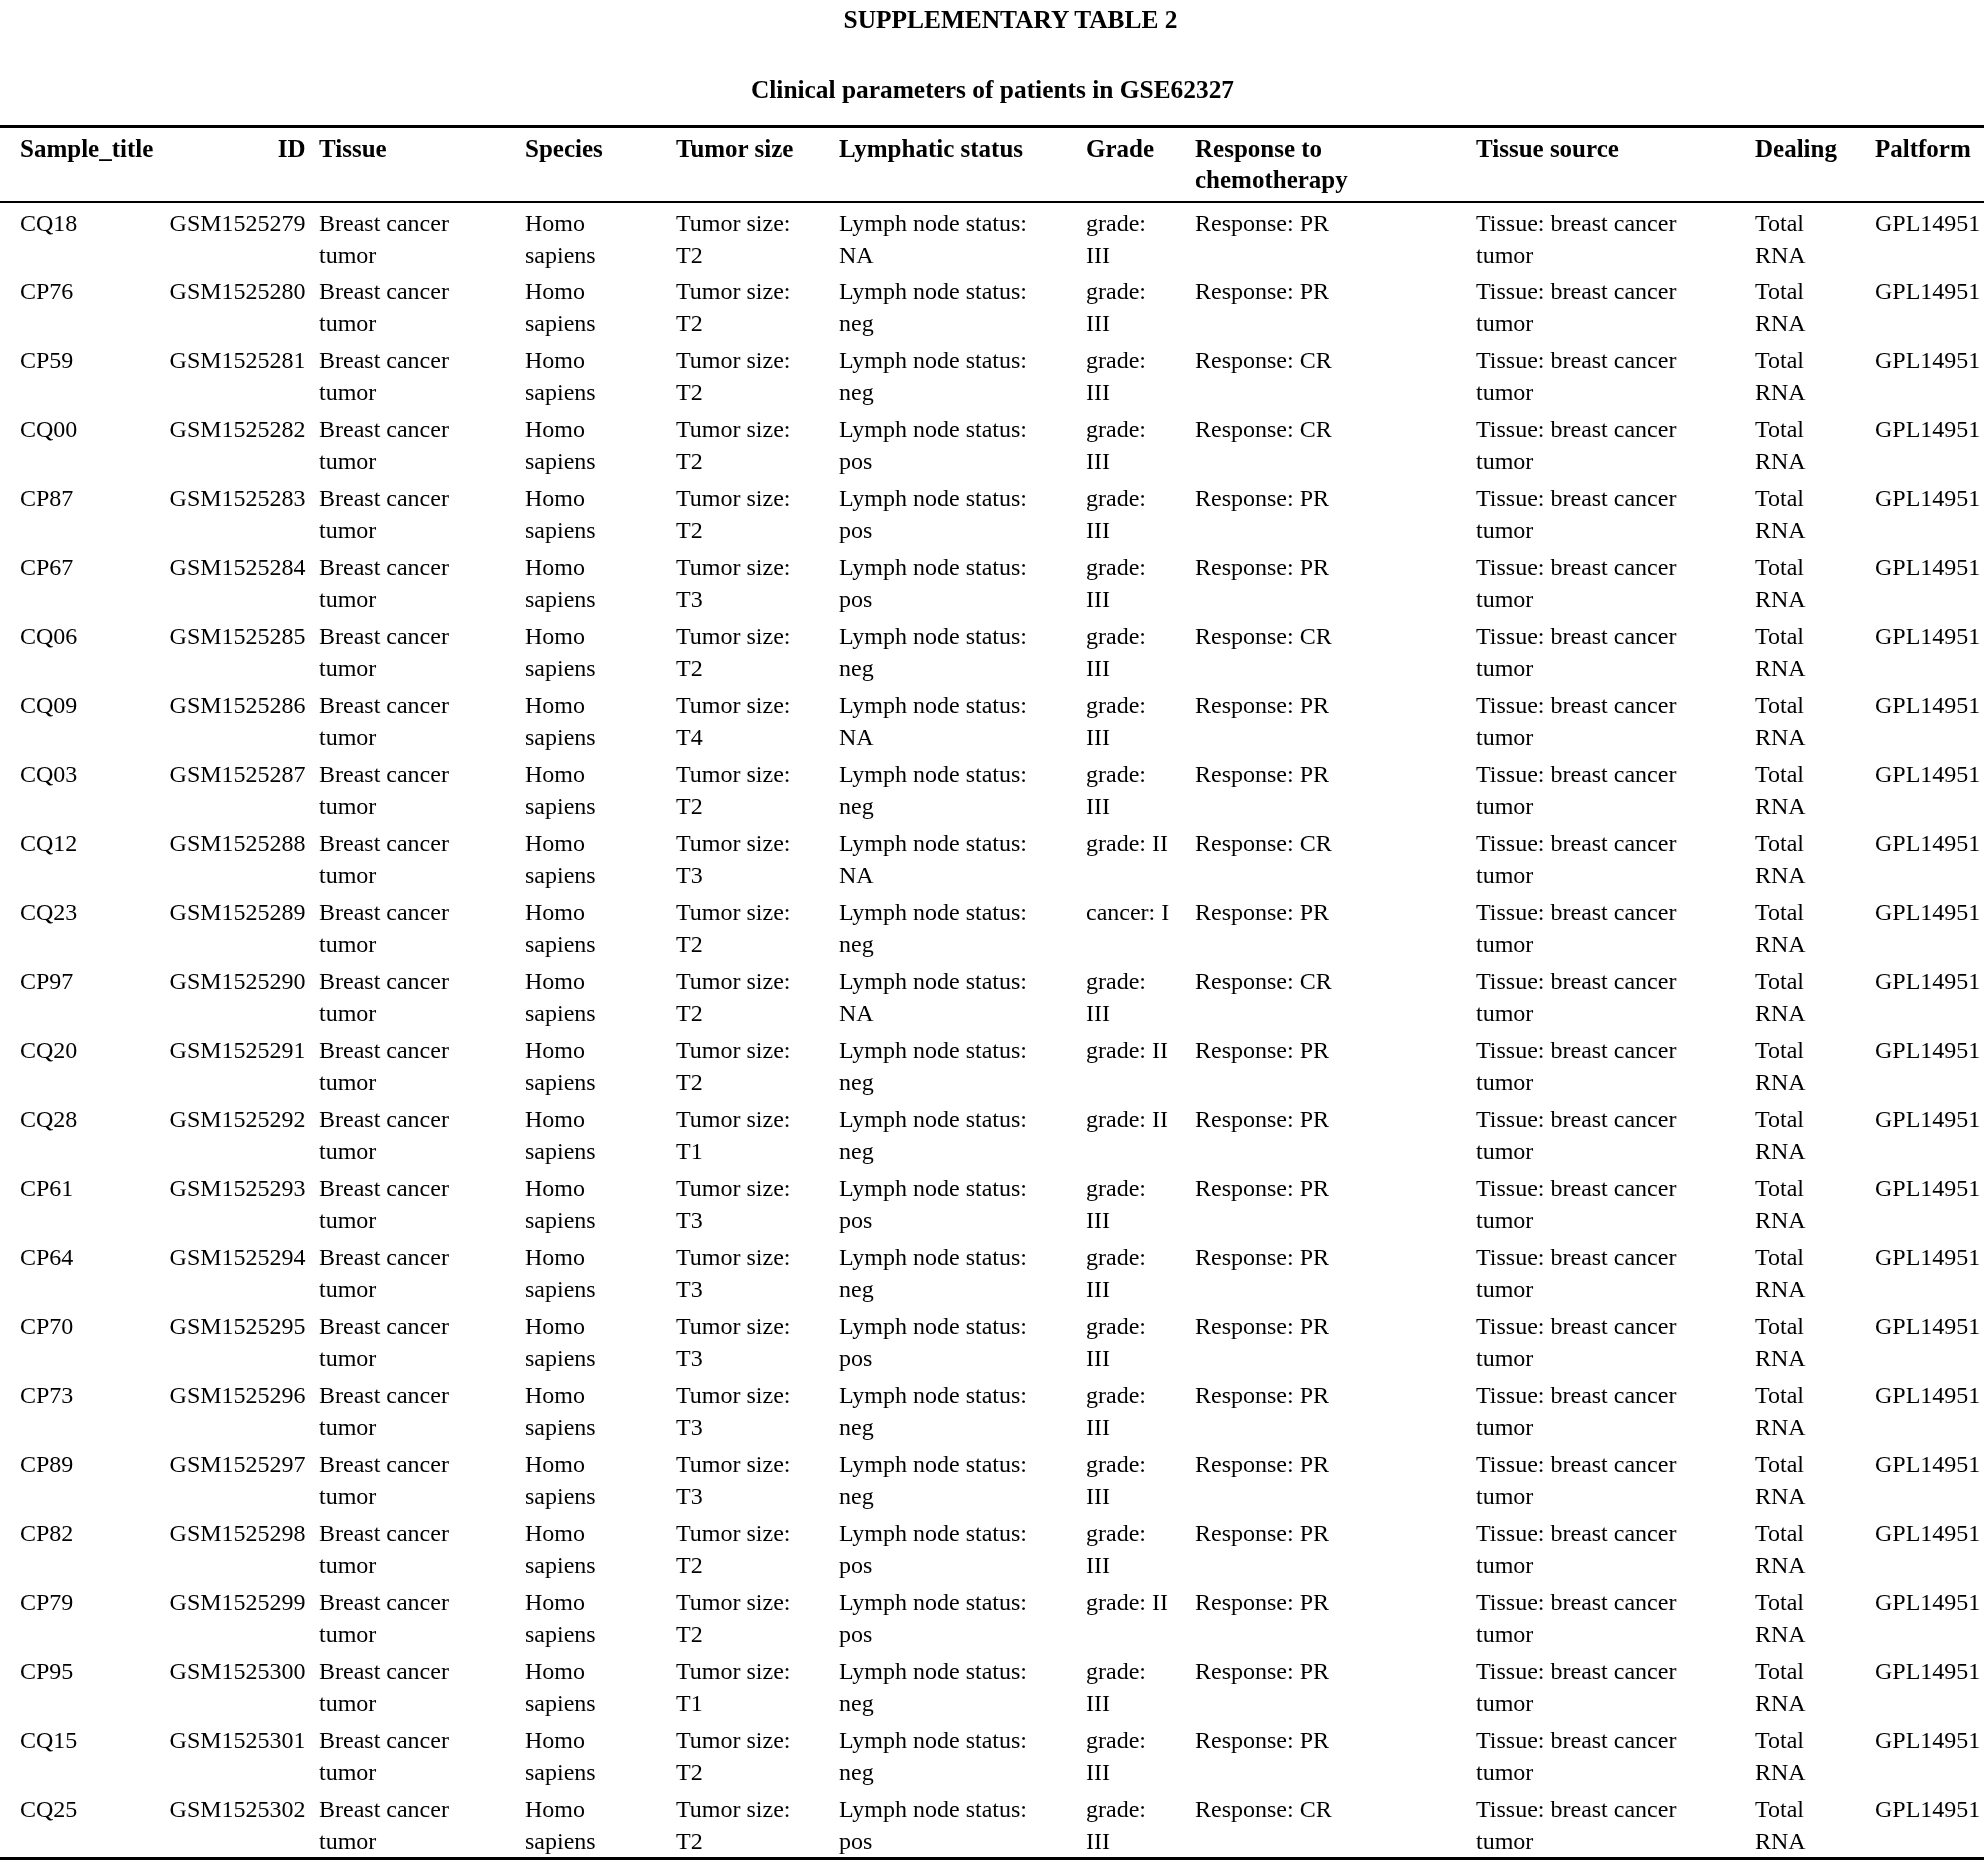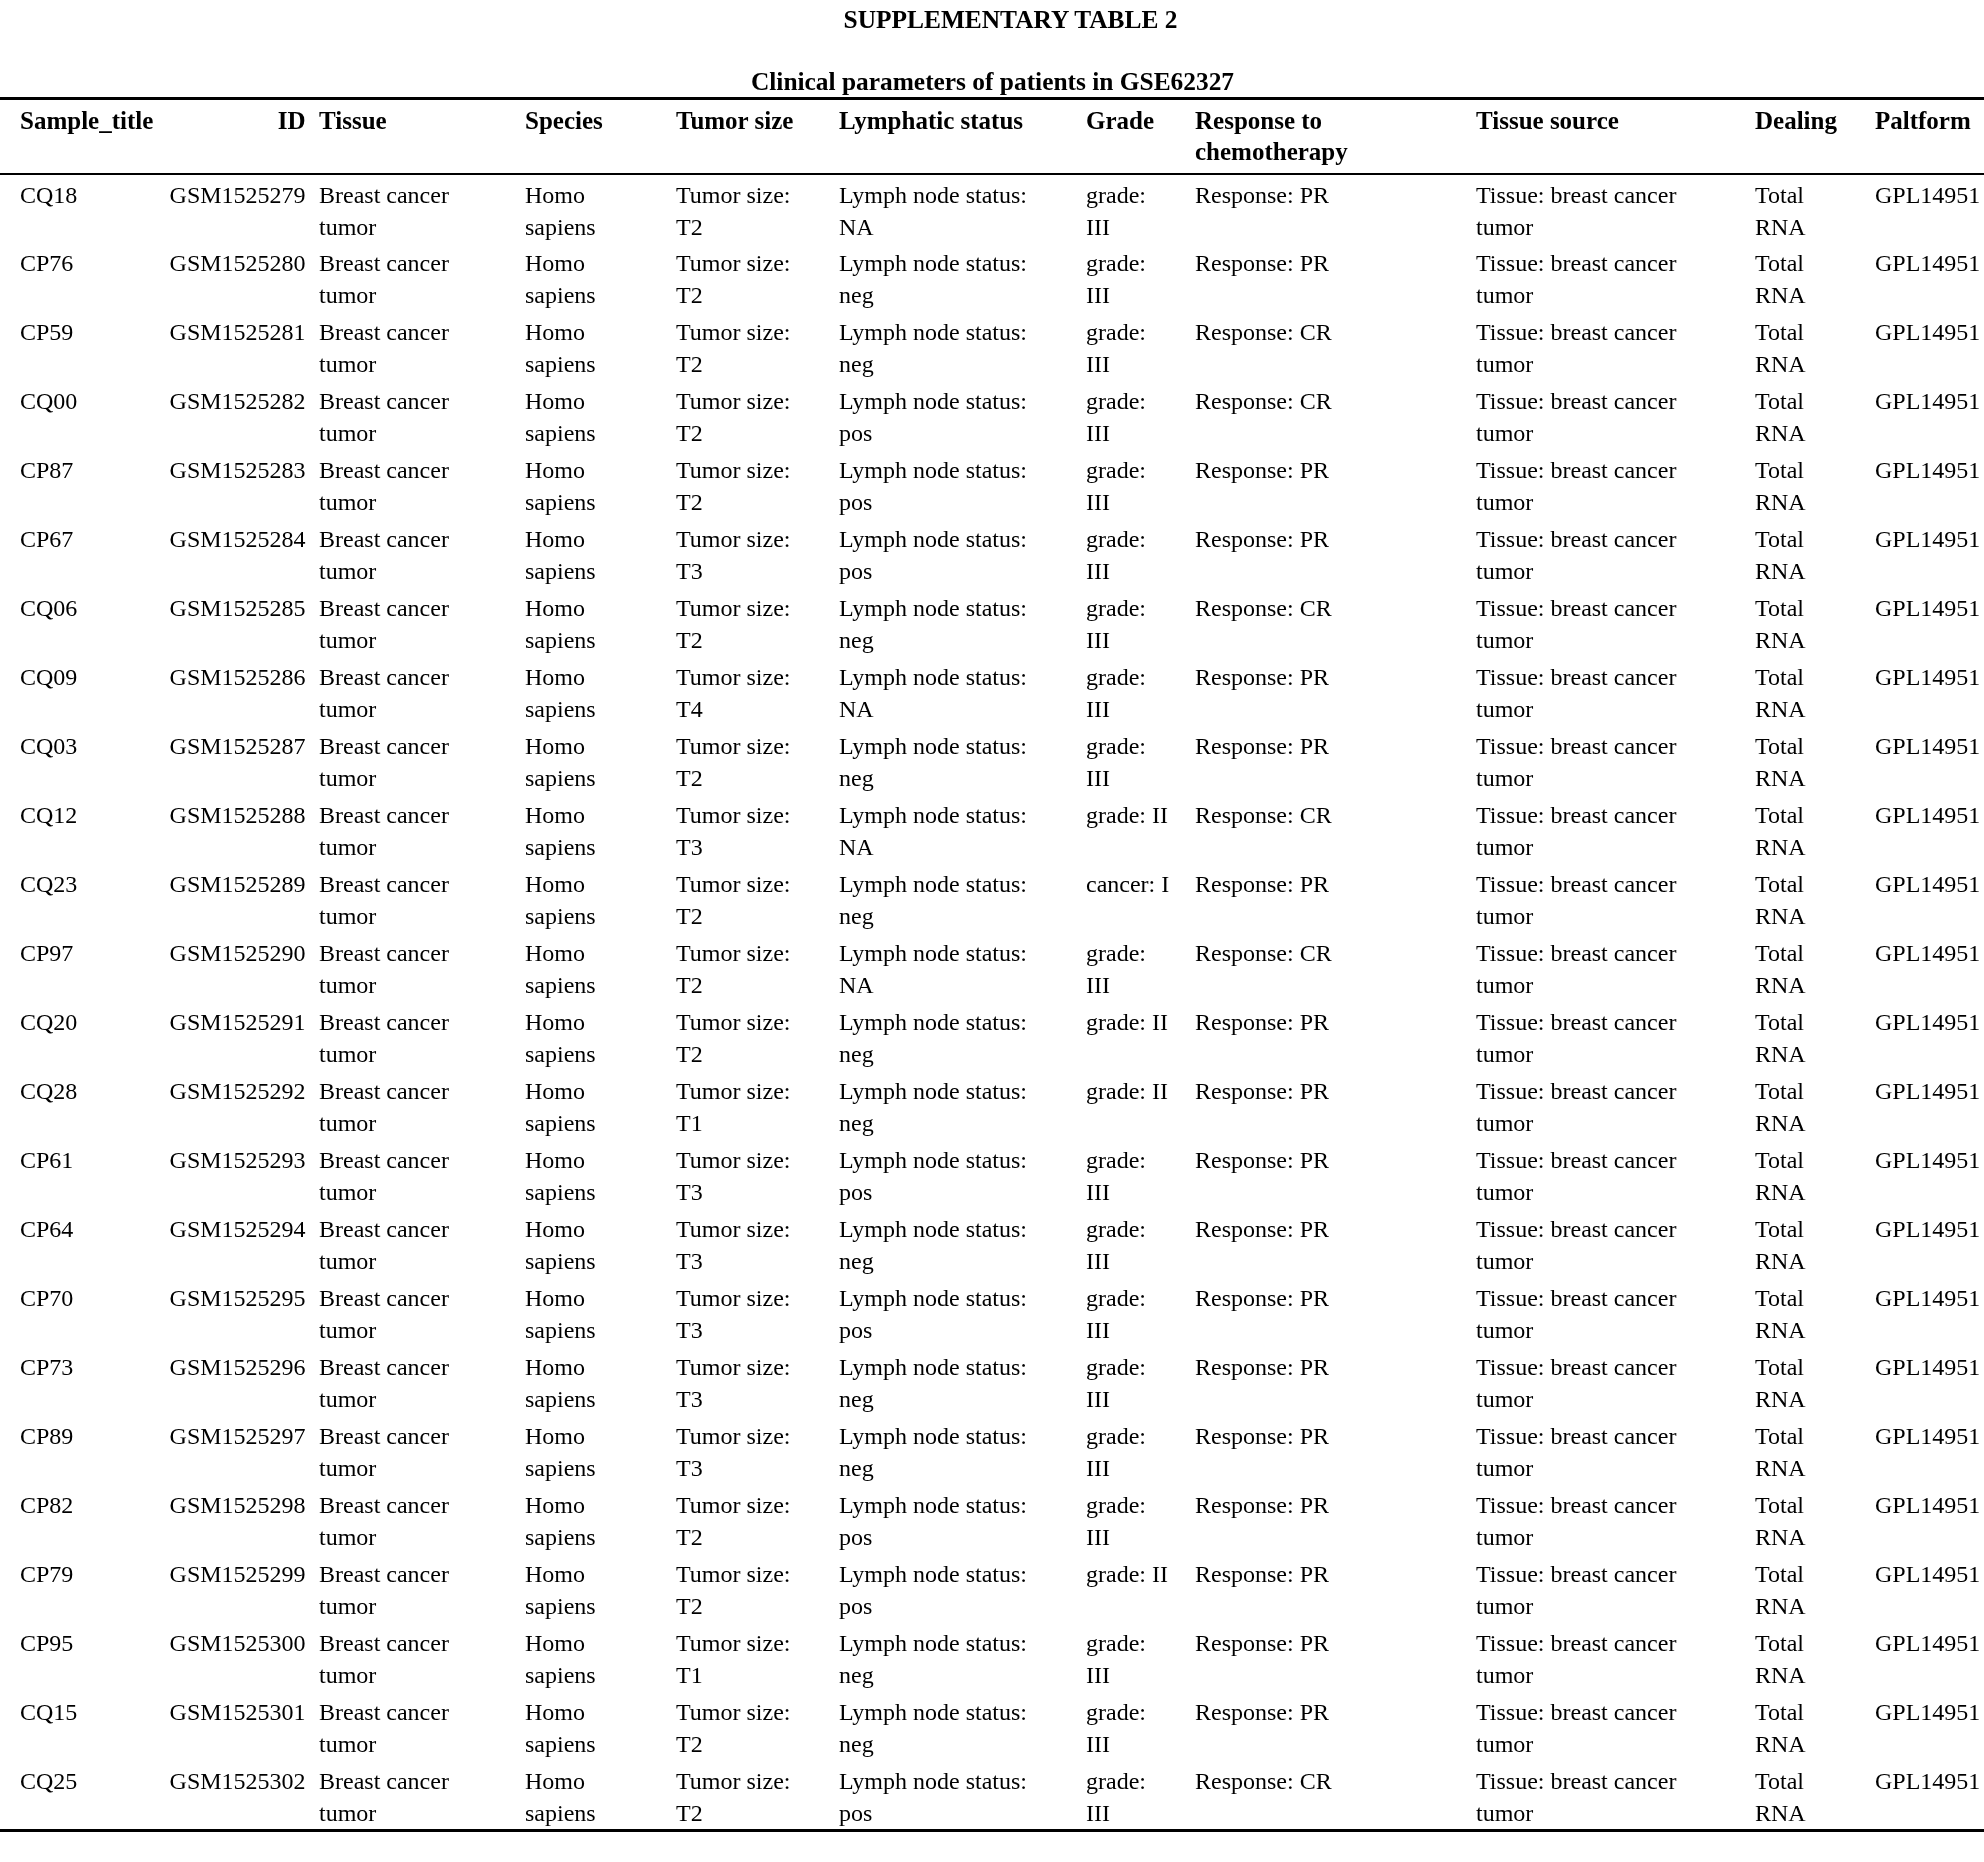--- a/index.html
+++ b/index.html
@@ -21,26 +21,27 @@
     font-size: 25.4px;
     line-height: 31px;
     padding-top: 4px;
     margin-left: 36px;
   }
   .title2 {
     text-align: center;
     font-weight: bold;
     font-size: 25.4px;
     line-height: 31px;
-    margin-top: 31px;
+    margin-top: 39px;
   }
   table.clinical {
     width: 1985px;
     table-layout: fixed;
     border-collapse: collapse;
+    margin-top: 20px;
     border-top: 3.3px solid #000;
     border-bottom: 3.3px solid #000;
   }
   col.c1  { width: 165px; }
   col.c2  { width: 154px; }
   col.c3  { width: 206px; }
   col.c4  { width: 151px; }
   col.c5  { width: 163px; }
   col.c6  { width: 247px; }
   col.c7  { width: 109px; }

